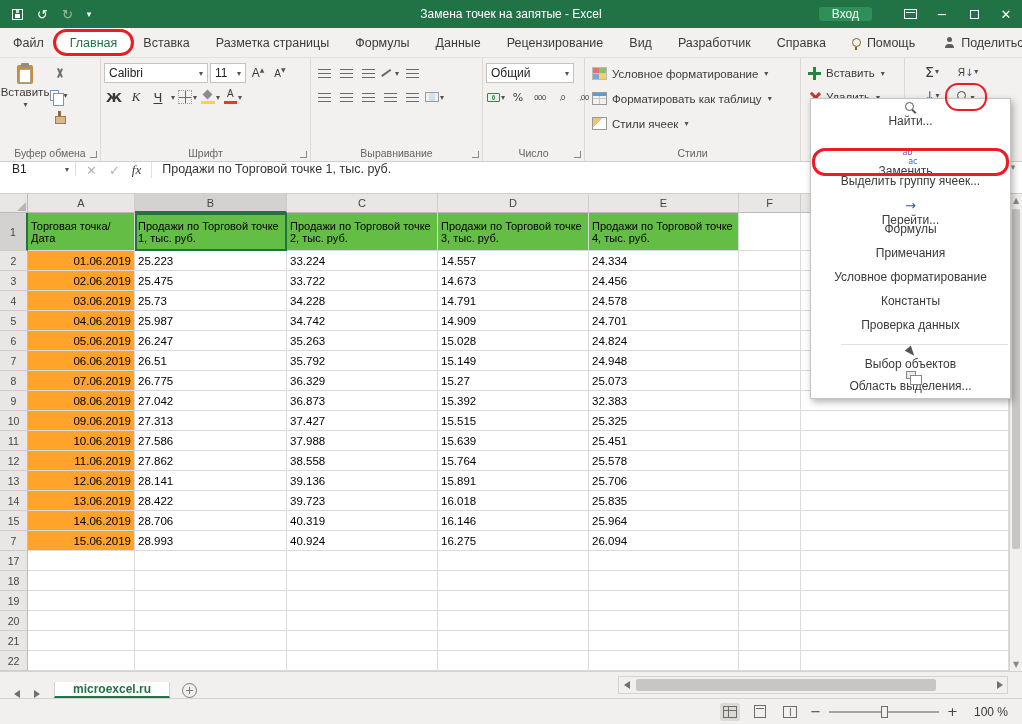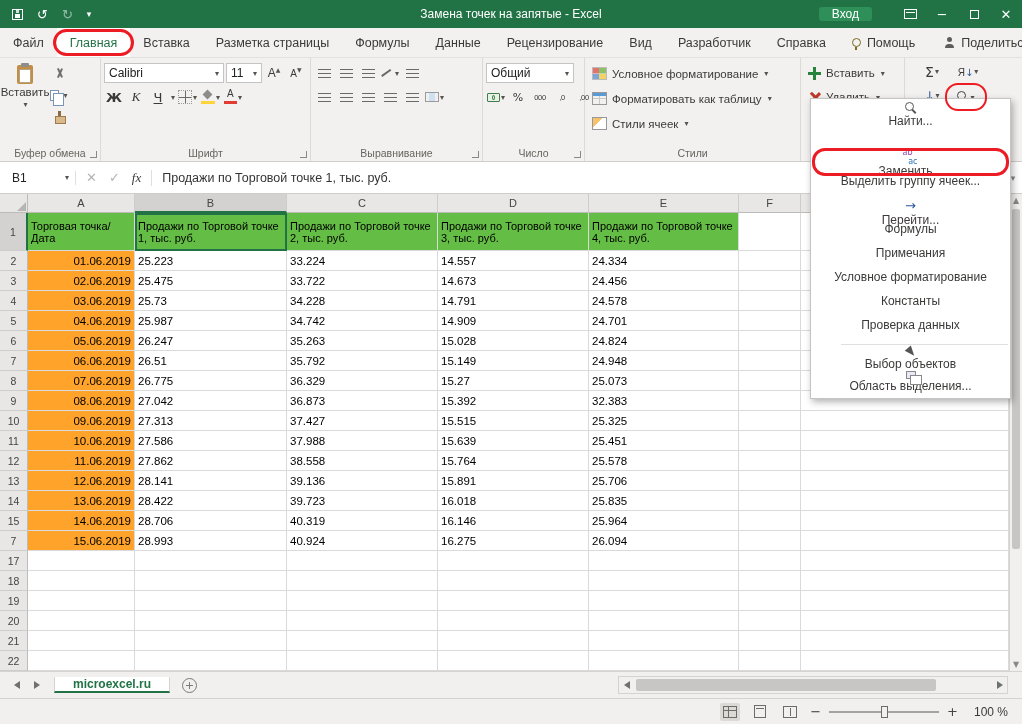--- a/index.html
+++ b/index.html
@@ -109,21 +109,21 @@
   .edit-grid{display:grid;grid-template-columns:36px 36px;grid-auto-rows:24px;padding-left:6px;}
   .ic-sort::before{content:"Я";font-size:10px;color:#3b3a39;}
   .ic-sort::after{content:"↓";font-size:10px;color:#2b579a;font-family:"DejaVu Sans",sans-serif;}
   .ic-filldown{color:#2b579a;font-size:12px;font-family:"DejaVu Sans",sans-serif;}
   .ic-find{width:12px;height:12px;position:relative;display:inline-block;}
   .ic-find::before{content:"";position:absolute;top:0;left:0;width:7px;height:7px;border:1.6px solid #444;border-radius:50%;}
   .ic-find::after{content:"";position:absolute;width:1.8px;height:5px;background:#444;left:8px;top:7px;transform:rotate(-45deg);}
   .find-wrap{position:relative;display:flex;align-items:center;justify-content:center;width:32px;height:24px;}
 
   
-  #fbar{position:absolute;left:0;top:162px;right:0;height:32px;background:#fff;border-bottom:1px solid #d0cecb;display:flex;align-items:center;}
+  #fbar{position:absolute;left:0;top:162px;right:0;height:32px;background:#fff;border-bottom:1px solid #d0cecb;display:flex;align-items:flex-start;}
   .namebox{width:76px;border-right:1px solid #e1dfdd;display:flex;align-items:center;justify-content:space-between;padding:0 6px 0 12px;font-size:12px;color:#222;}
   .fxbtns{display:flex;align-items:center;gap:12px;padding:0 10px;border-right:1px solid #e1dfdd;}
   .fx-x{color:#b5b2af;font-size:13px;font-family:"DejaVu Sans",sans-serif;}
   .fx-check{color:#b5b2af;font-size:13px;font-family:"DejaVu Sans",sans-serif;}
   .fx-fx{font-family:"Liberation Serif",serif;font-style:italic;font-size:13px;color:#3b3a39;}
   .fcontent{flex:1;display:flex;align-items:center;padding-left:10px;font-size:12.5px;color:#333;}
   .fbar-chev{width:18px;display:flex;align-items:center;justify-content:center;color:#8a8886;font-size:9px;font-family:"DejaVu Sans",sans-serif;}
 
   
   #grid{position:absolute;left:0;top:194px;display:grid;background:#fff;}
@@ -161,21 +161,21 @@
   .ic-layers-icon{width:10px;height:8px;border:1px solid #888;background:#e8e8f6;position:relative;}
   .ic-layers-icon::after{content:"";position:absolute;left:3px;top:3px;width:10px;height:8px;border:1px solid #888;background:#fff;}
 
   
   .oval{position:absolute;border:3px solid var(--annotation-red,#ed1c24);border-radius:15px;pointer-events:none;z-index:60;}
   .tab-oval{inset:1px -4px;}
   .item-oval{inset:-2px 1px;border-radius:13px;}
   .find-oval{inset:-2px -5px;border-width:2.5px;border-radius:13px;}
 
   
-  #sheetbar{position:absolute;left:0;right:0;top:671px;height:27px;background:#f1f0ee;border-top:1px solid #d5d2cf;display:flex;align-items:center;}
+  #sheetbar{position:absolute;left:0;right:0;top:671px;height:27px;background:#f1f0ee;border-top:1px solid #d5d2cf;display:flex;align-items:flex-end;}
   .snav{display:flex;align-items:center;gap:14px;padding:0 14px;}
   .tri-left{width:0;height:0;border-top:4px solid transparent;border-bottom:4px solid transparent;border-right:6px solid #707070;}
   .tri-right{width:0;height:0;border-top:4px solid transparent;border-bottom:4px solid transparent;border-left:6px solid #707070;}
   .stab{background:#fff;border-left:1px solid #d5d2cf;border-right:1px solid #d5d2cf;border-bottom:2px solid var(--accent-green,#217346);color:var(--accent-green,#217346);font-weight:bold;font-size:12px;display:flex;align-items:center;padding:0 18px;}
   .addsheet{display:flex;align-items:center;padding:0 12px;}
   .ic-pluscircle{width:15px;height:15px;border:1px solid #7a7a78;border-radius:50%;background:linear-gradient(#7a7a78,#7a7a78) center/7px 1px no-repeat,linear-gradient(#7a7a78,#7a7a78) center/1px 7px no-repeat;}
   .hscroll{position:absolute;right:14px;top:4px;width:390px;height:18px;display:flex;align-items:center;background:#f1f0ee;border:1px solid #d5d2cf;}
   .hs-btn{width:15px;height:100%;display:flex;align-items:center;justify-content:center;}
   .hs-track{flex:1;height:100%;position:relative;}
   .hs-thumb{position:absolute;left:2px;top:2px;bottom:2px;width:300px;background:#c8c6c4;border-radius:2px;}
@@ -265,21 +265,21 @@
               <span class="ic-painter"></span>
             </span>
         </div>
       </div>
       <div class="grp-label">Буфер обмена</div>
       <span class="launcher"></span>
     </div>
 
     <div class="grp" style="width:210px">
       <div class="rrow">
-        <span class="combo" style="width:120px">
+        <span class="combo" style="width:104px">
             <span>Calibri</span>
             <span class="caret">▾</span>
           </span>
         <span class="combo" style="width:36px">
             <span>11</span>
             <span class="caret">▾</span>
           </span>
         <span class="sbtn">
             <span class="ic-grow"></span>
           </span>

